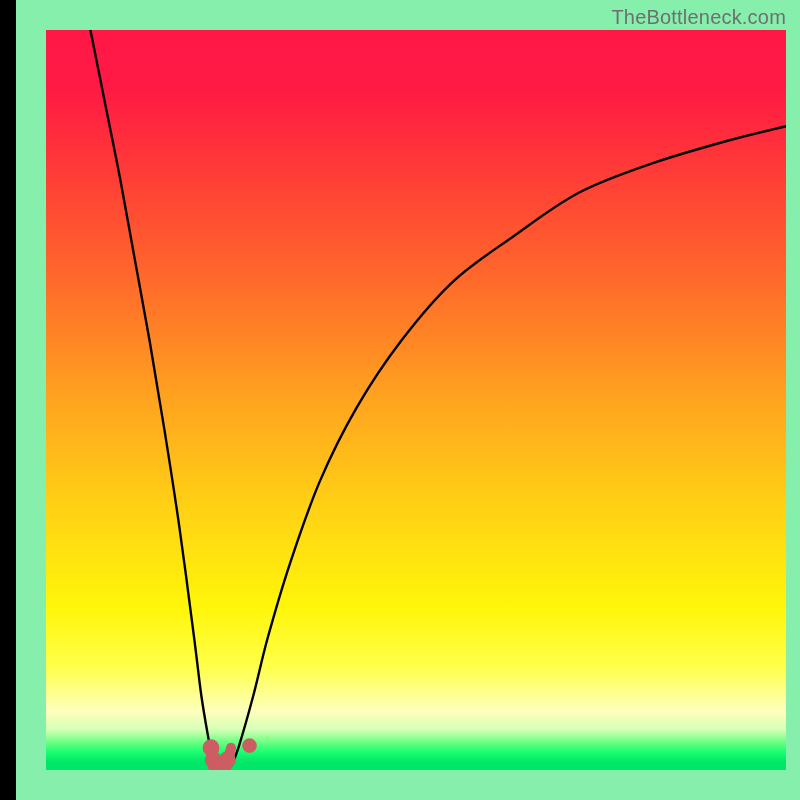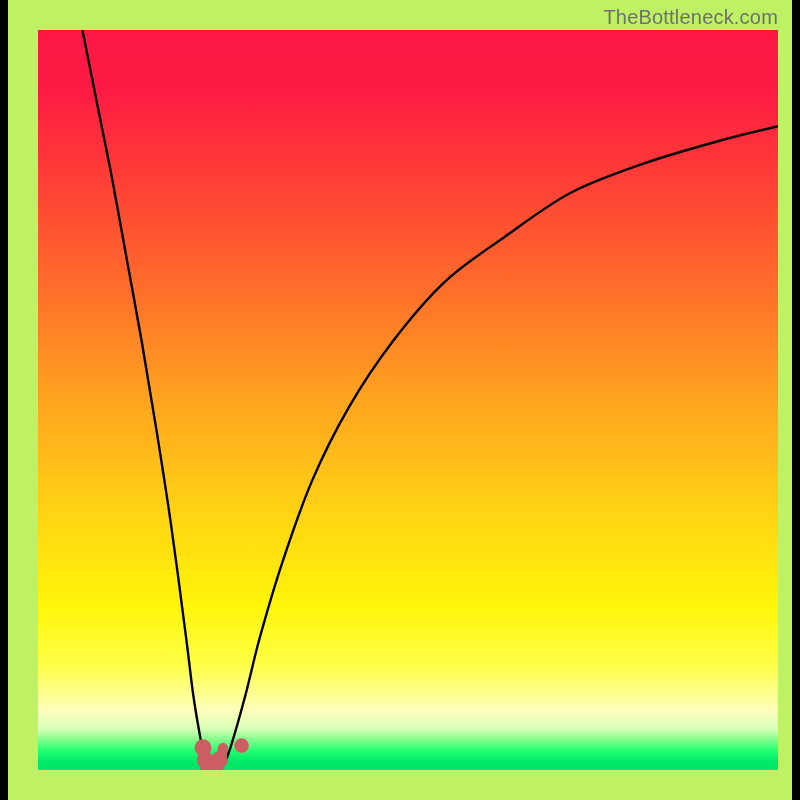--- a/index.html
+++ b/index.html
@@ -1,16 +1,16 @@
 <!DOCTYPE html>
 <html><head>
 <meta charset="utf-8">
 <style>
   html,body{margin:0;padding:0;width:800px;height:800px;background:#000;overflow:hidden;font-family:Arial,Helvetica,sans-serif}
-  .frame{position:absolute;left:8px;top:0;width:784px;height:800px;background:#bef264}
+  .frame{position:absolute;left:16px;top:0;width:784px;height:800px;background:#86efac}
   .plot{position:absolute;left:30px;top:30px;width:740px;height:740px;overflow:hidden}
   .grad{position:absolute;inset:0;
     
     background:linear-gradient(to bottom,
       #ff1846 0%,
       #ff1a44 8%,
       #ff3838 18%,
       #ff6a2b 34%,
       #ffa41f 50%,
       #ffd314 65%,

